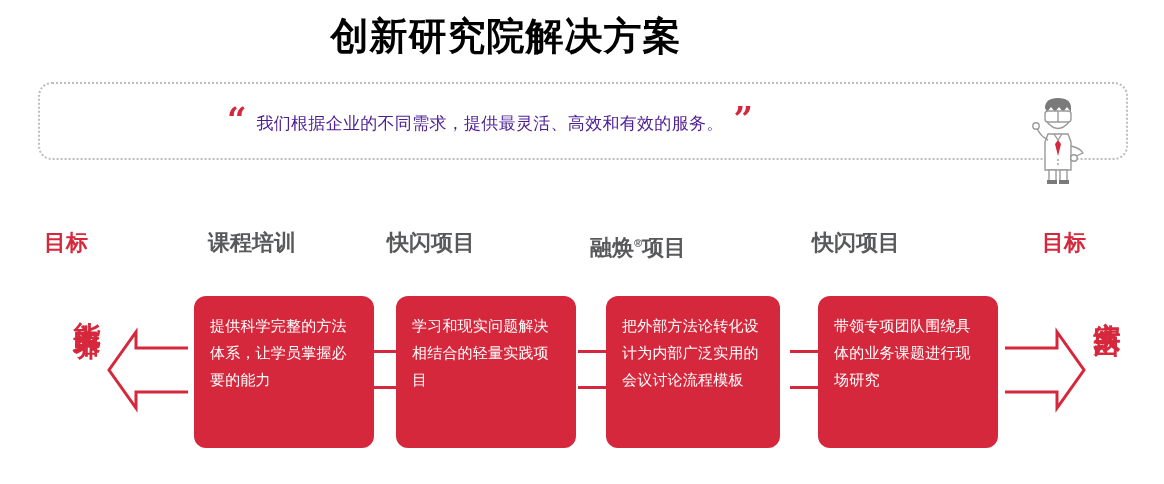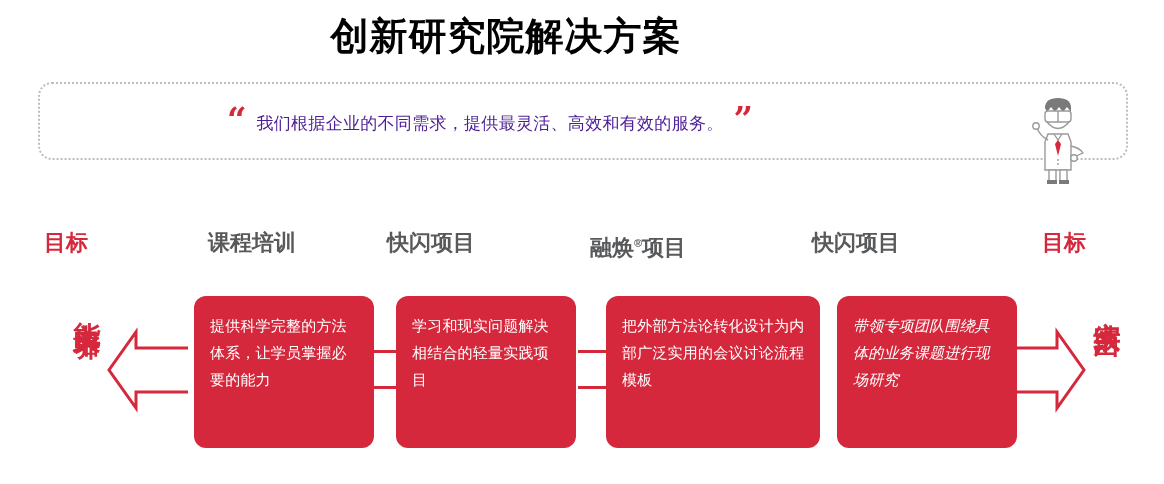--- a/index.html
+++ b/index.html
@@ -107,21 +107,21 @@
     background: #D6283C;
     border-radius: 12px;
     box-sizing: border-box;
     padding: 16px 14px 5px 16px;
     color: #FFFFFF;
     font-size: 15px;
     line-height: 27px;
     letter-spacing: 0.2px;
   }
   #flow-box-3 {
-    width: 214px;
+    width: 174px;
   }
 
   
   .connector {
     position: absolute;
     height: 3px;
     background: #D6283C;
   }
 
   
@@ -228,13 +228,13 @@
 
 <div class="connector" style="left:790px; top:350px; width:28px;"></div>
 <div class="connector" style="left:790px; top:386px; width:28px;"></div>
 
 <div class="flow-box" id="flow-box-1" style="left:194px;">提供科学完整的方法体系，让学员掌握必要的能力</div>
 
 <div class="flow-box" id="flow-box-2" style="left:396px;">学习和现实问题解决相结合的轻量实践项目</div>
 
 <div class="flow-box" id="flow-box-3" style="left:606px;">把外部方法论转化设计为内部广泛实用的会议讨论流程模板</div>
 
-<div class="flow-box" id="flow-box-4" style="left:837px;font-style:italic;">带领专项团队围绕具体的业务课题进行现场研究</div>
+<div class="flow-box" id="flow-box-4" style="left:818px;">带领专项团队围绕具体的业务课题进行现场研究</div>
 
 </body></html>

